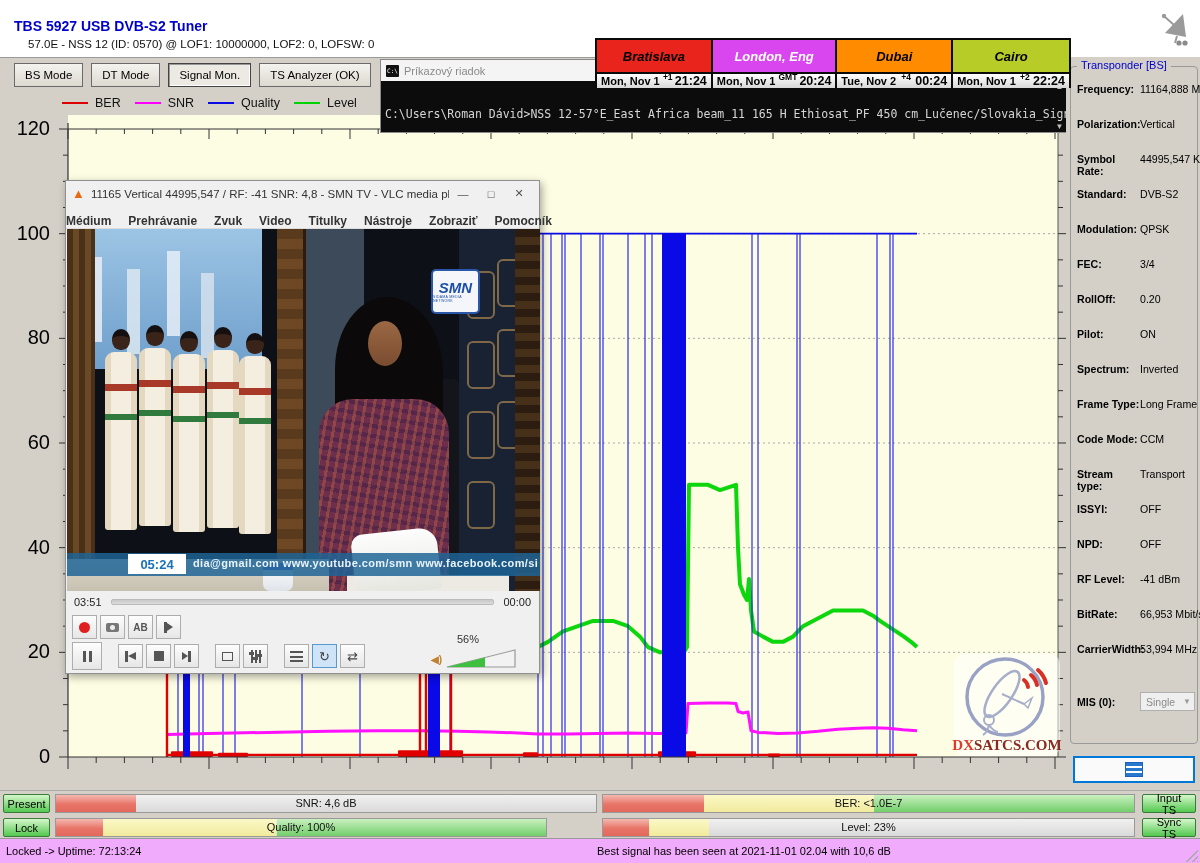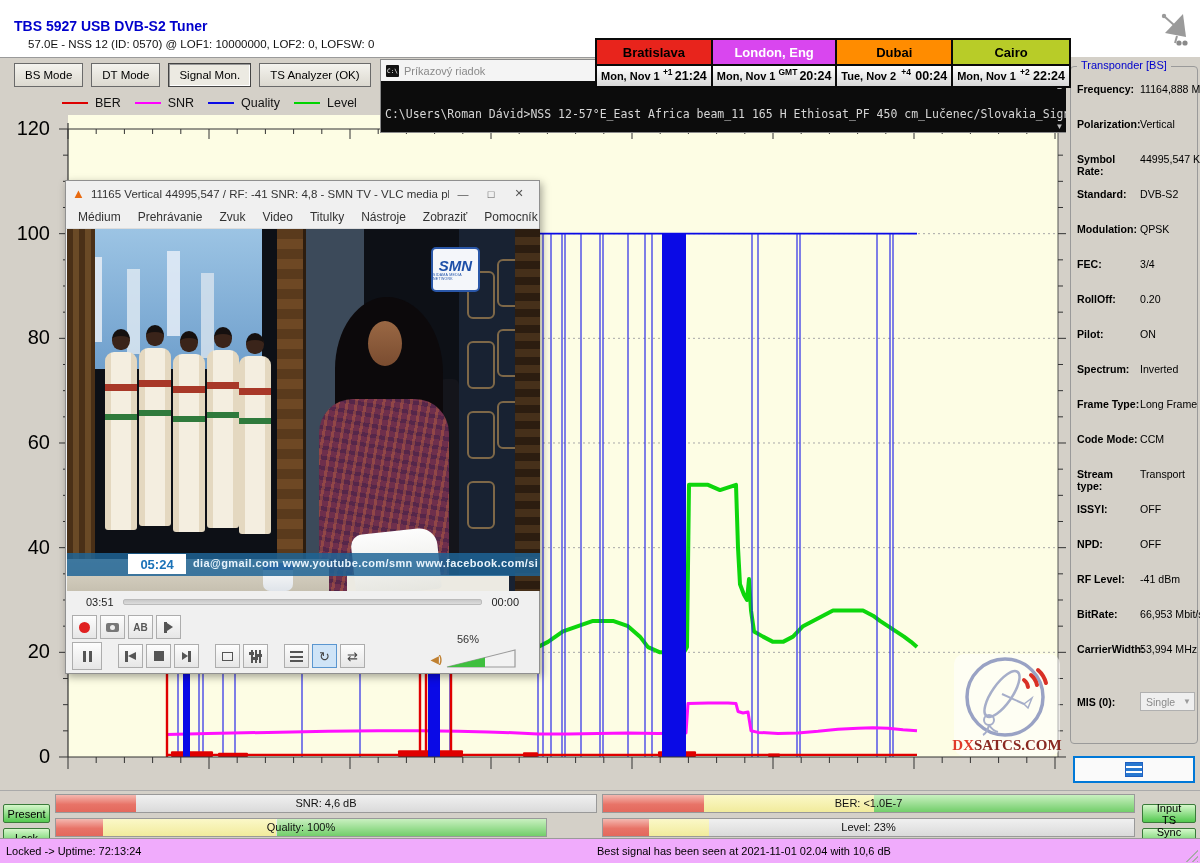--- a/index.html
+++ b/index.html
@@ -41,36 +41,36 @@
   #cmd-body{height:51px;background:#0c0c0c;position:relative;overflow:hidden;}
   #cmd-line{position:absolute;left:4px;top:26px;font-family:"DejaVu Sans Mono",monospace;font-size:11.5px;color:#d6d6d6;white-space:nowrap;}
   #cmd-scroll{position:absolute;right:0;top:0;width:13px;height:100%;display:flex;flex-direction:column;
               justify-content:space-between;align-items:center;color:#bdbdbd;font-size:8px;padding:1px 0;box-sizing:border-box;}
 
   
   #clocks{position:absolute;left:595px;top:38px;width:476px;height:50px;display:grid;
           grid-template-columns:repeat(4,1fr);border:2px solid #0a0a0a;box-sizing:border-box;background:#000;z-index:30;}
   .clock-cell{display:flex;flex-direction:column;border-right:2px solid #0a0a0a;}
   .clock-cell:last-child{border-right:none;}
-  .clock-head{height:24px;display:flex;align-items:center;justify-content:center;
-              font-size:13px;font-weight:bold;}
+  .clock-head{height:32px;display:flex;align-items:center;justify-content:center;
+              font-size:13px;font-weight:bold;font-style:italic;}
   .clock-row{flex:1;background:linear-gradient(#ffffff,#d8d8d8);display:flex;align-items:center;
              padding:0 4px;border-top:2px solid #0a0a0a;}
   .clock-date{font-size:11px;font-weight:bold;color:#000;white-space:nowrap;}
   .clock-off{font-size:8.5px;font-weight:bold;color:#000;margin:-8px 2px 0 3px;flex:1;text-align:center;}
   .clock-time{font-size:12.5px;font-weight:bold;color:#000;}
 
   
   #vlc{position:absolute;left:65px;top:180px;width:475px;height:494px;background:#f0f0f0;
        border:1px solid #909090;box-shadow:2px 3px 8px rgba(0,0,0,.35);box-sizing:border-box;z-index:20;}
   #vlc-titlebar{height:25px;display:flex;align-items:center;padding:0 6px;}
   #vlc-cone{color:#e86a10;font-size:13px;margin-right:6px;}
   #vlc-title{font-size:11.5px;color:#333;flex:1;white-space:nowrap;overflow:hidden;}
   .win-btn{width:28px;height:20px;display:flex;align-items:center;justify-content:center;font-size:11px;color:#555;}
-  #vlc-menubar{height:22px;display:flex;align-items:center;padding-left:12px;border-bottom:1px solid #ddd;}
+  #vlc-menubar{height:22px;display:flex;align-items:flex-end;padding-left:0;border-bottom:1px solid #ddd;font-weight:bold;}
   .menu-item{font-size:12px;color:#333;margin-right:17px;}
   #vlc-video{position:absolute;left:1px;top:48px;width:473px;height:362px;background:#0d1016;overflow:hidden;}
 
   
   .v-sky{position:absolute;left:0;top:0;width:195px;height:140px;background:linear-gradient(180deg,#9cc4e4,#6f9fcc);}
   .v-sky::before{content:'';position:absolute;left:22px;top:28px;width:13px;height:85px;background:#e8eef6;opacity:.85;
                  box-shadow:38px 12px 0 #dce8f2,78px -6px 0 #e6eef8,112px 16px 0 #d5e2ee;}
   .v-wood-l{position:absolute;left:0;top:0;width:28px;height:100%;background:repeating-linear-gradient(90deg,#4a3017 0 6px,#6a4a26 6px 12px);}
   .fig{position:absolute;width:32px;height:205px;top:100px;}
   .fig-head{width:18px;height:21px;border-radius:50% 50% 45% 45%;background:#3a241a;margin:0 auto;border-top:7px solid #15100f;box-sizing:border-box;}
@@ -86,36 +86,36 @@
   .p-body{position:absolute;left:252px;top:170px;width:130px;height:192px;background:#6e2f4c;border-radius:34px 34px 0 0;
           background-image:repeating-linear-gradient(100deg,rgba(220,120,60,.32) 0 3px,transparent 3px 9px),
                            repeating-linear-gradient(10deg,rgba(50,25,70,.4) 0 4px,transparent 4px 10px);}
   .p-paper{position:absolute;left:286px;top:302px;width:86px;height:62px;background:linear-gradient(#fdfdfd,#e6e6e0);
            border-radius:12px 18px 4px 8px;transform:rotate(-6deg);}
   .chairback{position:absolute;left:372px;top:150px;width:20px;height:212px;background:#14151b;border-radius:6px;}
   .v-panel{position:absolute;left:392px;top:0;width:83px;height:100%;background:#182232;}
   .orn{position:absolute;width:24px;height:44px;border:2px solid #a08050;border-radius:6px;opacity:.75;}
   .v-wood-r{position:absolute;left:448px;top:0;width:27px;height:100%;
             background:repeating-linear-gradient(180deg,#2c1d10 0 8px,#46301a 8px 16px);}
-  .smn-logo{position:absolute;left:364px;top:18px;width:45px;height:41px;background:#f4f6fa;border:2px solid #2a57a8;
+  .smn-logo{position:absolute;left:364px;top:40px;width:45px;height:41px;background:#f4f6fa;border:2px solid #2a57a8;
             border-radius:5px;display:flex;flex-direction:column;align-items:center;justify-content:center;z-index:5;}
   .smn-main{font-size:15px;font-weight:bold;font-style:italic;color:#1d4fa8;line-height:14px;}
   .smn-sub{font-size:3.5px;color:#1d4fa8;letter-spacing:.3px;}
   .v-table{position:absolute;left:0;top:330px;width:262px;height:32px;background:linear-gradient(#ded8ca,#c6c0b0);}
   .v-cup{position:absolute;left:196px;top:334px;width:30px;height:28px;background:linear-gradient(#f8f8f8,#dfe4ea);
          border-radius:4px 4px 7px 7px;border-top:7px solid #5a6ed0;box-sizing:border-box;}
   .v-cloth{position:absolute;left:280px;top:346px;width:162px;height:16px;background:#eceae2;}
   .ticker{position:absolute;left:0;top:324px;width:100%;height:23px;background:rgba(30,100,150,.84);z-index:6;}
   .ticker-time{position:absolute;left:61px;top:1px;width:58px;height:20px;background:#fff;display:flex;align-items:center;
                justify-content:center;font-size:13px;font-weight:bold;color:#1a72b8;}
   .ticker-text{position:absolute;left:126px;top:4px;right:2px;font-size:11px;font-weight:bold;color:#e8f4fc;
                letter-spacing:.4px;white-space:nowrap;overflow:hidden;}
 
   
-  #vlc-seek{position:absolute;left:0;top:410px;width:100%;height:21px;display:flex;align-items:center;padding:0 20px;box-sizing:border-box;}
+  #vlc-seek{position:absolute;left:0;top:410px;width:100%;height:21px;display:flex;align-items:center;padding:0 8px;box-sizing:border-box;}
   .seek-time{font-size:11px;color:#222;}
   #seek-track{flex:1;height:4px;background:linear-gradient(#c8c8c8,#dcdcdc);border-radius:2px;margin:0 9px;border:1px solid #bbb;}
   #vlc-extra-row{position:absolute;left:6px;top:434px;display:flex;gap:3px;}
   #vlc-main-row{position:absolute;left:6px;top:461px;display:flex;align-items:center;gap:3px;}
   .vbtn{width:25px;height:24px;border:1px solid #adadad;background:linear-gradient(#fdfdfd,#e6e6e6);
         display:flex;align-items:center;justify-content:center;box-sizing:border-box;padding:0;}
   .vbtn.big{width:30px;height:28px;}
   .vbtn.active{border:1px solid #5a96d0;background:#cfe4f7;}
   .gap{width:10px;}
   .ic-rec{width:11px;height:11px;border-radius:50%;background:#e02020;}
@@ -152,21 +152,21 @@
               display:flex;align-items:center;padding-left:5px;justify-content:space-between;box-sizing:border-box;}
   #mis-chev{font-size:8px;color:#9a9a9a;margin-right:3px;}
   #ts-button{position:absolute;left:7px;top:699px;width:122px;height:27px;background:#fafafa;border:2px solid #0078d7;
              display:flex;align-items:center;justify-content:center;box-sizing:border-box;}
   #ts-button-icon{width:16px;height:13px;border:1px solid #2060c0;
                   background:repeating-linear-gradient(180deg,#2878d0 0 3px,#fff 3px 5px);}
 
   
   #bottom-panel{position:absolute;left:0;top:790px;width:1200px;height:48px;background:#d4d0c8;border-top:1px solid #aaa;}
   .sbtn{position:absolute;height:19px;border:1px solid #3a7a3a;border-radius:2px;background:linear-gradient(#d6f7cc,#52c84e);
-        font-size:11px;color:#000;display:flex;align-items:center;justify-content:center;box-sizing:border-box;margin-top:10px;}
+        font-size:11px;color:#000;display:flex;align-items:center;justify-content:center;box-sizing:border-box;}
   .meter{position:absolute;height:19px;border:1px solid #999;background:linear-gradient(#f0f0f0,#dadada);box-sizing:border-box;overflow:hidden;}
   .meter .seg{position:absolute;top:0;bottom:0;}
   .seg.red{background:linear-gradient(#f4b8b0,#e87468 55%,#e3685c);}
   .seg.yellow{background:linear-gradient(#fbf8c8,#f1eb9c);}
   .seg.green{background:linear-gradient(#c9f0c0,#72ce6a);}
   .meter .mlabel{position:absolute;left:0;right:0;top:2px;text-align:center;font-size:11px;color:#111;}
 
   
   #statusbar{position:absolute;left:0;top:838px;width:1200px;height:25px;background:#f0abfc;border-top:1px solid #9a9a9a;}
   #status-left{position:absolute;left:6px;top:6px;font-size:11px;color:#000;}

